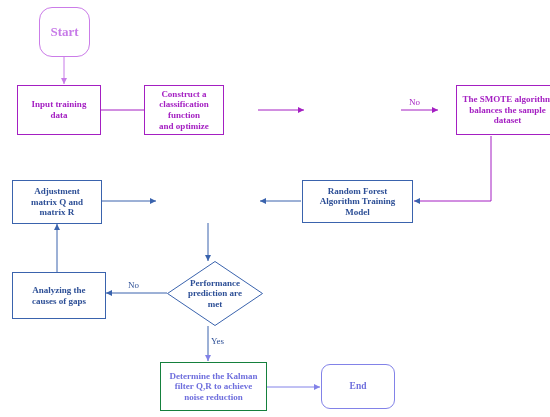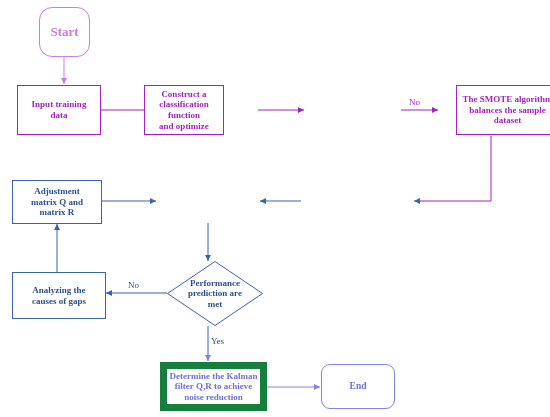--- a/index.html
+++ b/index.html
@@ -65,21 +65,21 @@
     color: #2d4f96;
     font-size: 9px;
   }
   .n-decision-blue {
     color: #2d4f96;
     font-size: 9px;
     border: none;
     background: transparent;
   }
   .n-process-periwinkle {
-    border: 7px solid #15803d;
+    border: 1px solid #15803d;
     color: #6f6fdd;
     font-size: 9px;
   }
   .n-terminal-periwinkle {
     border: 1px solid #8282e8;
     border-radius: 9px;
     color: #6f6fdd;
     font-size: 9.5px;
   }
   
@@ -176,20 +176,25 @@
 and optimize</span>
   </div>
 
 
   <div class="node n-process-magenta" style="left:440px; top:85px; width:103px; height:50px;margin-left:16px;">
     <span class="lbl">The SMOTE algorithm
 balances the sample
 dataset</span>
   </div>
 
+  <div class="node n-process-blue" style="left:302px; top:180px; width:111px; height:43px;">
+    <span class="lbl">Random Forest
+Algorithm Training
+Model</span>
+  </div>
 
 
   <div class="node n-process-blue" style="left:12px; top:180px; width:90px; height:44px;">
     <span class="lbl">Adjustment
 matrix Q and
 matrix R</span>
   </div>
 
   <div class="diamond-wrap" style="left:167px; top:261px; width:96px; height:65px;">
     <svg width="96" height="65" viewBox="0 0 96 65">

